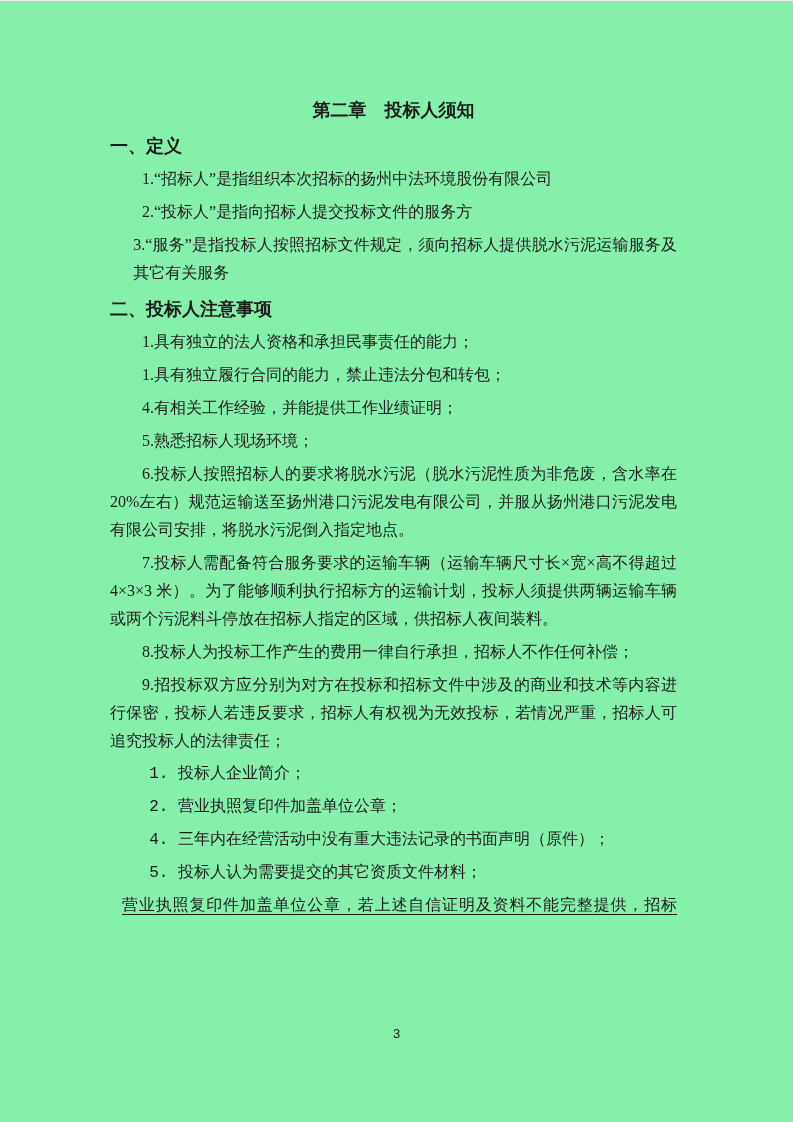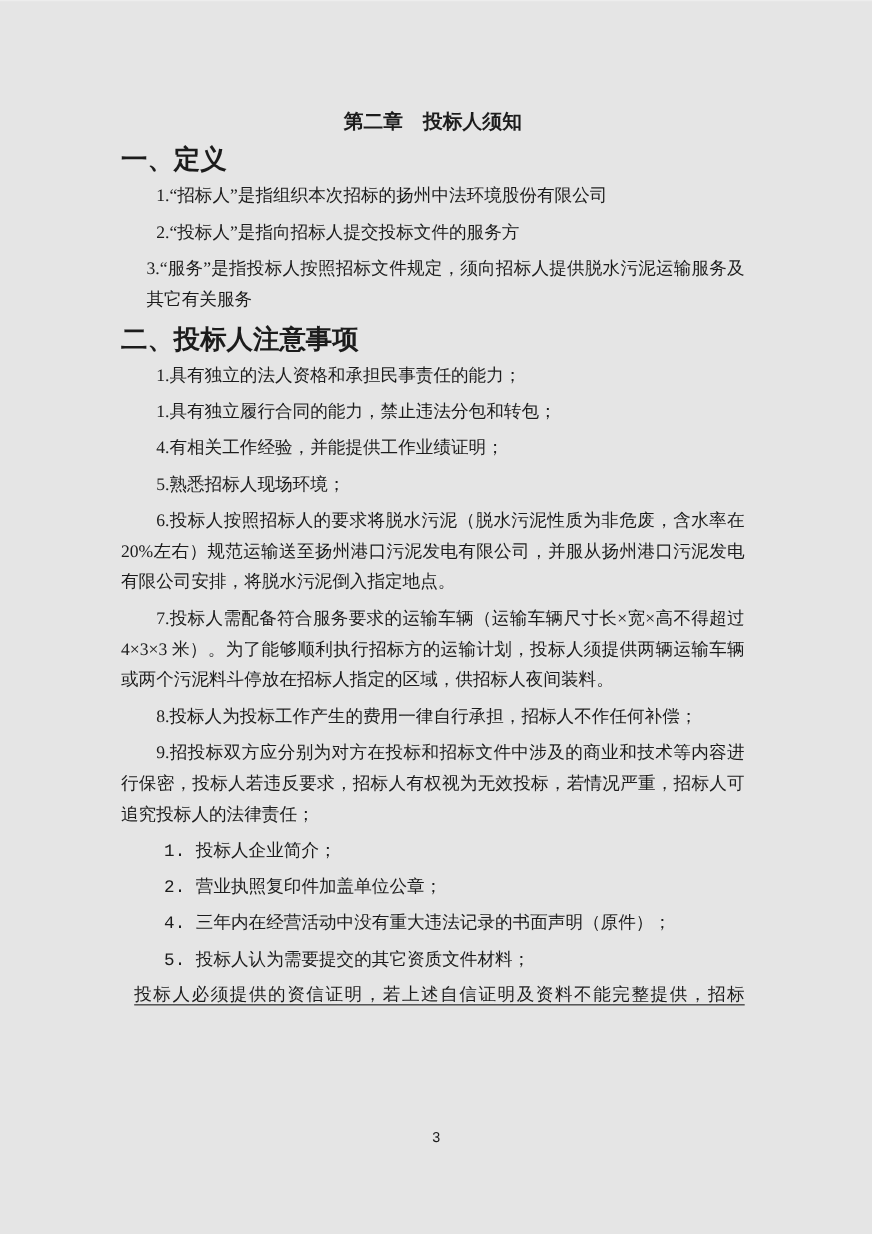--- a/index.html
+++ b/index.html
@@ -16,35 +16,35 @@
     color: #1c1c1c;
     border-top: 1px solid #ededed;
     box-sizing: border-box;
   }
   .page {
     position: relative;
     width: 793px;
     height: 1122px;
     box-sizing: border-box;
     padding: 95px 116px 0 110px;
-    background: #e5e5e5;
+    background: #86efac;
     font-size: 16px;
     line-height: 28px;
     text-align: justify;
   }
   .doc-title {
     font-size: 18px;
     font-weight: bold;
     text-align: center;
     margin: 0 0 4px 0;
     line-height: 28px;
     white-space: pre-wrap;
   }
   .sec-heading {
-    font-size: 24px;
+    font-size: 18px;
     font-weight: bold;
     margin: 0 0 4px 0;
     padding-top: 4px;
     line-height: 28px;
     text-align: left;
   }
   .para {
     margin: 5px 0 4px 0;
     text-indent: 2em;
   }
@@ -101,18 +101,18 @@
     <p class="para">7.投标人需配备符合服务要求的运输车辆（运输车辆尺寸长×宽×高不得超过 4×3×3 米）。为了能够顺利执行招标方的运输计划，投标人须提供两辆运输车辆或两个污泥料斗停放在招标人指定的区域，供招标人夜间装料。</p>
     <p class="para">8.投标人为投标工作产生的费用一律自行承担，招标人不作任何补偿；</p>
     <p class="para">9.招投标双方应分别为对方在投标和招标文件中涉及的商业和技术等内容进行保密，投标人若违反要求，招标人有权视为无效投标，若情况严重，招标人可追究投标人的法律责任；</p>
   </div>
 
   <div>
     <p class="para sub-item">1. 投标人企业简介；</p>
     <p class="para sub-item">2. 营业执照复印件加盖单位公章；</p>
     <p class="para sub-item">4. 三年内在经营活动中没有重大违法记录的书面声明（原件）；</p>
     <p class="para sub-item">5. 投标人认为需要提交的其它资质文件材料；</p>
-    <p class="para note-underline">投标人必须提供的资信证明，若上述自信证明及资料不能完整提供，招标</p>
+    <p class="para note-underline">营业执照复印件加盖单位公章，若上述自信证明及资料不能完整提供，招标</p>
   </div>
 
   <div class="page-number">3</div>
 
 </div>
 
 </body></html>

